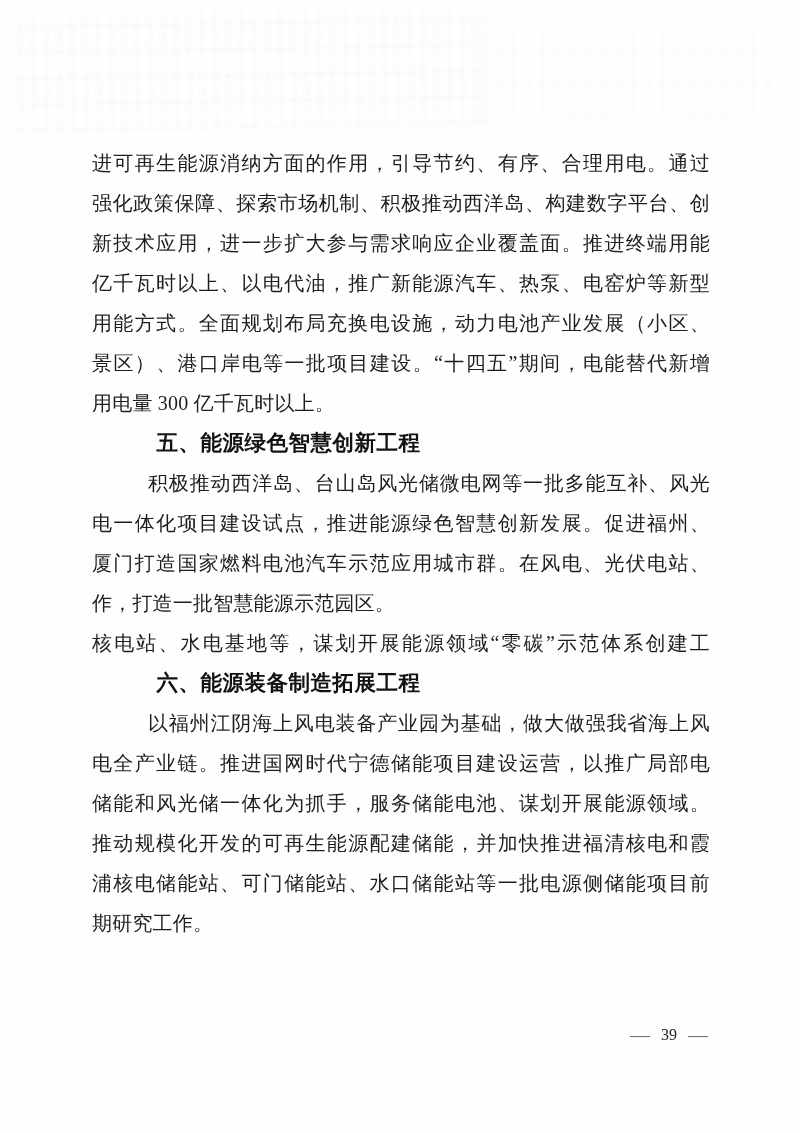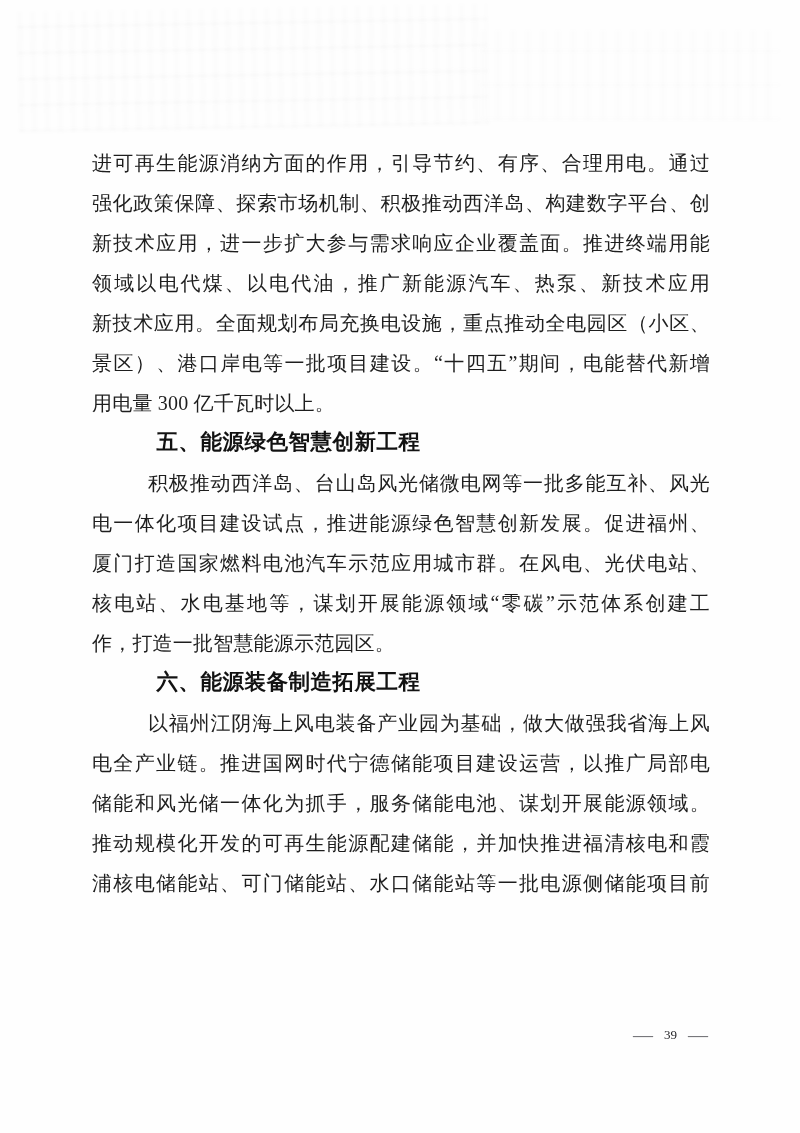--- a/index.html
+++ b/index.html
@@ -48,21 +48,21 @@
     color: #1e1e1e;
   }
   .line.fill {
     text-align: justify;
     text-align-last: justify;
     text-justify: inter-character;
   }
   .line.ind { text-indent: 2.8em; font-family: Liberation Serif, serif; }
 
   .heading .line {
-    font-family: Liberation Mono, monospace;
+    font-family: Liberation Serif, serif;
     font-weight: bold;
     font-size: 21.5px;
     letter-spacing: 0.5px;
     color: #121212;
     text-indent: 3em;
     text-align: left;
     text-align-last: auto;
   }
 
   .page-footer {
@@ -75,59 +75,60 @@
     gap: 11px;
     font-family: "Liberation Serif", serif;
   }
   .page-footer .dash {
     color: #6f6f73;
     font-size: 20px;
     line-height: 30px;
   }
   .page-footer .num {
     color: #242428;
-    font-size: 13px;
+    font-size: 16px;
     line-height: 30px;
   }
 </style>
 </head>
 <body>
 
 <div class="artifact artifact-a"></div>
 <div class="artifact artifact-b"></div>
 
 <main class="doc" id="doc-content">
     <div class="body">
       <div class="line fill">进可再生能源消纳方面的作用，引导节约、有序、合理用电。通过</div>
       <div class="line fill">强化政策保障、探索市场机制、积极推动西洋岛、构建数字平台、创</div>
       <div class="line fill">新技术应用，进一步扩大参与需求响应企业覆盖面。推进终端用能</div>
-      <div class="line fill">领域以电代煤、以电代油，推广新能源汽车、热泵、新技术应用</div>
-      <div class="line fill">新技术应用。全面规划布局充换电设施，重点推动全电园区（小区、</div>
+      <div class="line fill">亿千瓦时以上、以电代油，推广新能源汽车、热泵、电窑炉等新型</div>
+      <div class="line fill">用能方式。全面规划布局充换电设施，动力电池产业发展（小区、</div>
       <div class="line fill">景区）、港口岸电等一批项目建设。“十四五”期间，电能替代新增</div>
       <div class="line">用电量 300 亿千瓦时以上。</div>
     </div>
     <div class="heading">
       <div class="line">五、能源绿色智慧创新工程</div>
     </div>
     <div class="body">
       <div class="line fill ind">积极推动西洋岛、台山岛风光储微电网等一批多能互补、风光</div>
       <div class="line fill">电一体化项目建设试点，推进能源绿色智慧创新发展。促进福州、</div>
       <div class="line fill">厦门打造国家燃料电池汽车示范应用城市群。在风电、光伏电站、</div>
+      <div class="line">作，打造一批智慧能源示范园区。</div>
       <div class="line fill">核电站、水电基地等，谋划开展能源领域“零碳”示范体系创建工</div>
-      <div class="line">作，打造一批智慧能源示范园区。</div>
     </div>
     <div class="heading">
       <div class="line">六、能源装备制造拓展工程</div>
     </div>
     <div class="body">
       <div class="line fill ind">以福州江阴海上风电装备产业园为基础，做大做强我省海上风</div>
       <div class="line fill">电全产业链。推进国网时代宁德储能项目建设运营，以推广局部电</div>
       <div class="line fill">储能和风光储一体化为抓手，服务储能电池、谋划开展能源领域。</div>
       <div class="line fill">推动规模化开发的可再生能源配建储能，并加快推进福清核电和霞</div>
       <div class="line fill">浦核电储能站、可门储能站、水口储能站等一批电源侧储能项目前</div>
+      <div class="line">期研究工作。</div>
     </div>
   </main>
 
 <div class="page-footer">
   <span class="dash">—</span>
   <span class="num">39</span>
   <span class="dash">—</span>
 </div>
 
 </body></html>

